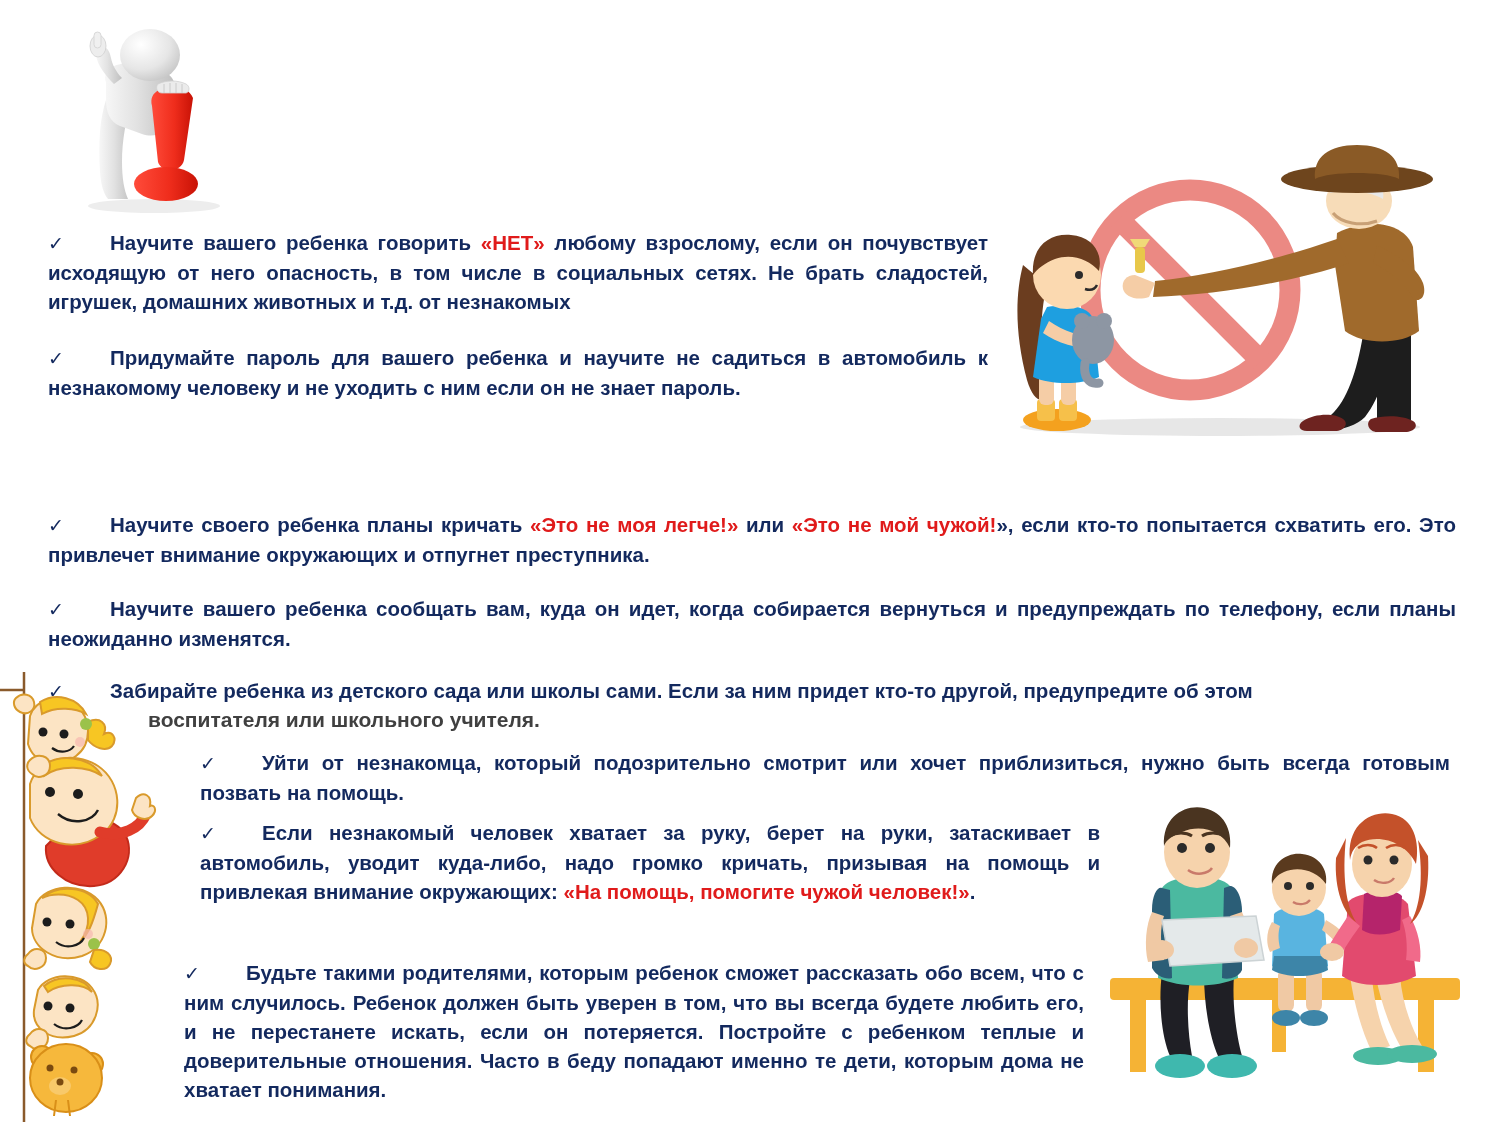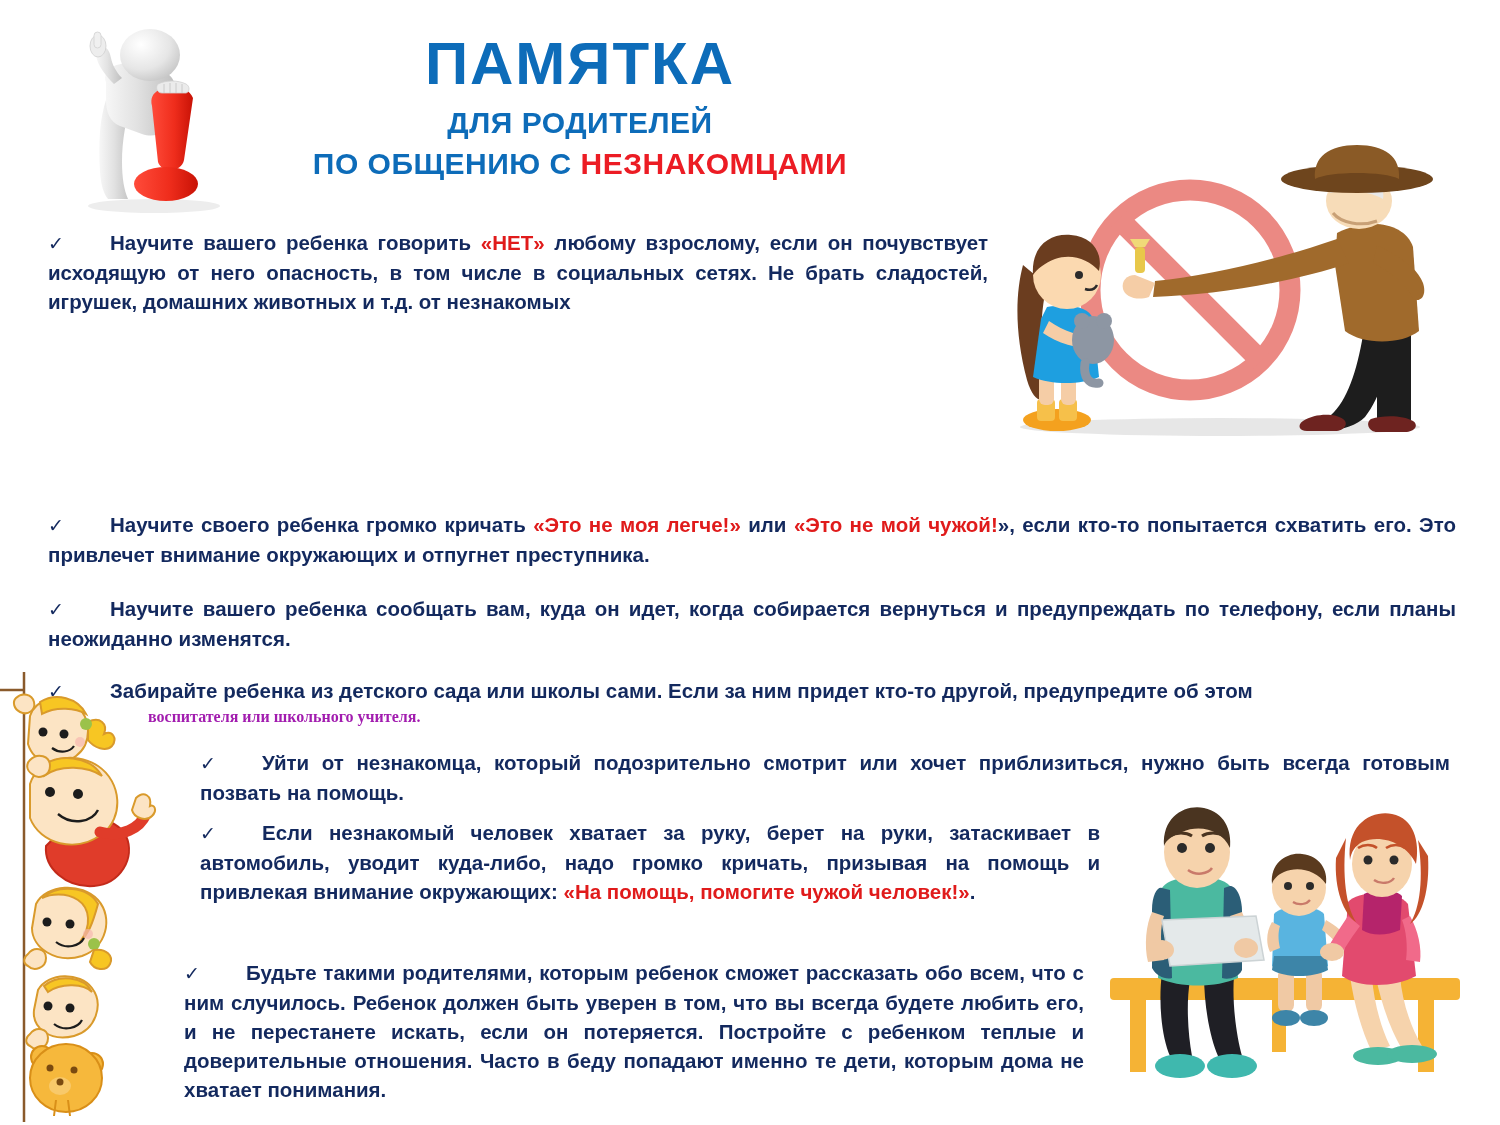--- a/index.html
+++ b/index.html
@@ -97,24 +97,23 @@
   .p6 { left: 48px;  top: 676px;  width: 1380px; }
   .p7 { left: 200px; top: 748px;  width: 1250px; }
   .p8 { left: 200px; top: 818px;  width: 900px; }
   .p9 { left: 184px; top: 958px;  width: 900px; }
 
   .p6-line2 {
     position: absolute;
     left: 148px;
     top: 708px;
     width: 1300px;
-    color: #a21caf;
-    font-size: 16px;
+    color: #404040;
+    font-size: 21px;
     font-weight: bold;
-    font-family: Liberation Serif, serif;
   }
 
   
   .fig-exclaim {
     position: absolute;
     left: 62px;
     top: 22px;
     width: 180px;
     height: 190px;
   }
@@ -186,25 +185,20 @@
         <ellipse cx="88" cy="33" rx="30" ry="26" fill="url(#gHead)"></ellipse>
 
         <path d="M97 68 C110 62 126 64 131 76 L122 138 C120 150 100 152 96 140 L90 84 C88 76 91 71 97 68 Z" fill="url(#gRed)"></path>
         <ellipse cx="104" cy="162" rx="32" ry="17" fill="url(#gRed)"></ellipse>
 
         <path d="M96 62 C104 58 116 58 124 62 C128 64 128 70 124 71 L100 71 C95 71 93 65 96 62 Z" fill="#ebebeb" stroke="#d0d0d0" stroke-width="0.8"></path>
         <path d="M102 62 L102 71 M108 61 L108 71 M114 61 L114 71 M120 62 L120 71" stroke="#cacaca" stroke-width="1"></path>
       </svg>
     </div>
 
-    <div class="title-wrap">
-      <div class="title-main">ПАМЯТКА</div>
-      <div class="title-sub1">ДЛЯ РОДИТЕЛЕЙ</div>
-      <div class="title-sub2"><span>ПО ОБЩЕНИЮ С </span><span class="hl">НЕЗНАКОМЦАМИ</span></div>
-    </div>
 
     <div class="fig-stranger">
       <svg viewBox="0 0 470 310" width="470" height="310">
 
         <ellipse cx="235" cy="292" rx="200" ry="9" fill="#c9c9c9" opacity="0.45"></ellipse>
 
         <g opacity="0.85">
           <circle cx="205" cy="155" r="100" fill="none" stroke="#e8756e" stroke-width="21"></circle>
           <line x1="134" y1="84" x2="276" y2="226" stroke="#e8756e" stroke-width="21"></line>
         </g>
@@ -264,23 +258,24 @@
 
           <ellipse cx="372" cy="44" rx="76" ry="14" fill="#6e451d"></ellipse>
           <path d="M330 44 C328 22 344 10 372 10 C400 10 416 22 414 44 C400 36 344 36 330 44 Z" fill="#8a5a26"></path>
         </g>
       </svg>
     </div>
   </div>
 
   <div class="para p1"><span class="tick lead">✓</span><span>Научите вашего ребенка говорить </span><span class="red">«НЕТ»</span><span> любому взрослому, если он почувствует исходящую от него опасность, в том числе в социальных сетях. Не брать сладостей, игрушек, домашних животных и т.д. от незнакомых</span></div>
 
-
-
-  <div class="para p4"><span class="tick lead">✓</span><span>Научите своего ребенка громко кричать </span><span class="red">«Это не моя легче!»</span><span> или </span><span class="red">«Это не мой чужой!</span><span class="navy">»</span><span>, если кто-то попытается схватить его. Это привлечет внимание окружающих и отпугнет преступника.</span></div>
+  <div class="para p2"><span class="tick lead">✓</span><span>Придумайте пароль для вашего ребенка и научите не садиться в автомобиль к незнакомому человеку и не уходить с ним если он не знает пароль.</span></div>
+
+
+  <div class="para p4"><span class="tick lead">✓</span><span>Научите своего ребенка планы кричать </span><span class="red">«Это не моя легче!»</span><span> или </span><span class="red">«Это не мой чужой!</span><span class="navy">»</span><span>, если кто-то попытается схватить его. Это привлечет внимание окружающих и отпугнет преступника.</span></div>
 
   <div class="para p5"><span class="tick lead">✓</span><span>Научите вашего ребенка сообщать вам, куда он идет, когда собирается вернуться и предупреждать по телефону, если планы неожиданно изменятся.</span></div>
 
   <div class="para p6"><span class="tick lead">✓</span><span>Забирайте ребенка из детского сада или школы сами. Если за ним придет кто-то другой, предупредите об этом</span></div>
   <div class="p6-line2">воспитателя или школьного учителя.</div>
 
   <div class="para p8"><span class="tick lead">✓</span><span>Если незнакомый человек хватает за руку, берет на руки, затаскивает в автомобиль, уводит куда-либо, надо громко кричать, призывая на помощь и привлекая внимание окружающих: </span><span class="red">«На помощь, помогите чужой человек!»</span><span>.</span></div>
 
   <div class="para p7"><span class="tick lead">✓</span><span>Уйти от незнакомца, который подозрительно смотрит или хочет приблизиться, нужно быть всегда готовым позвать на помощь.</span></div>
 

